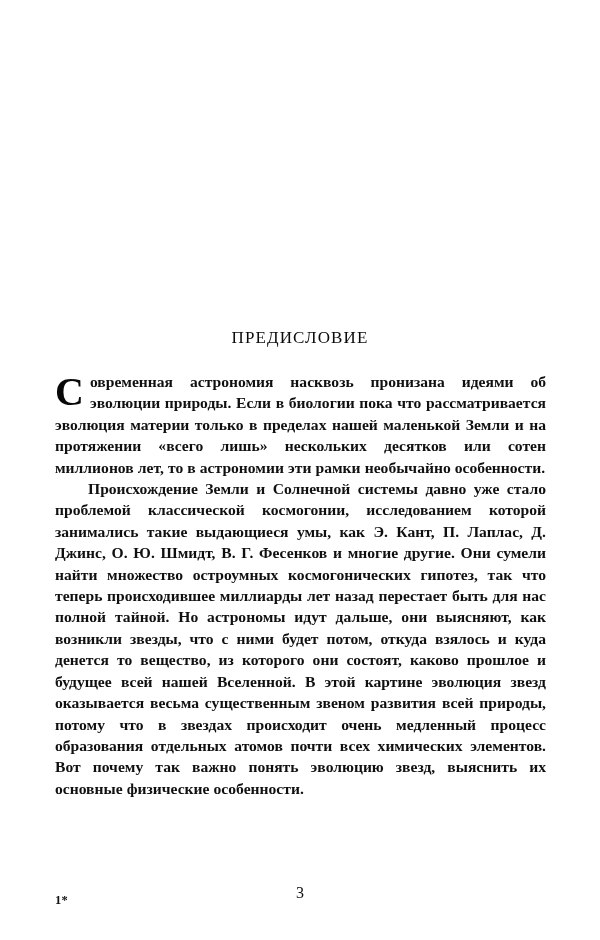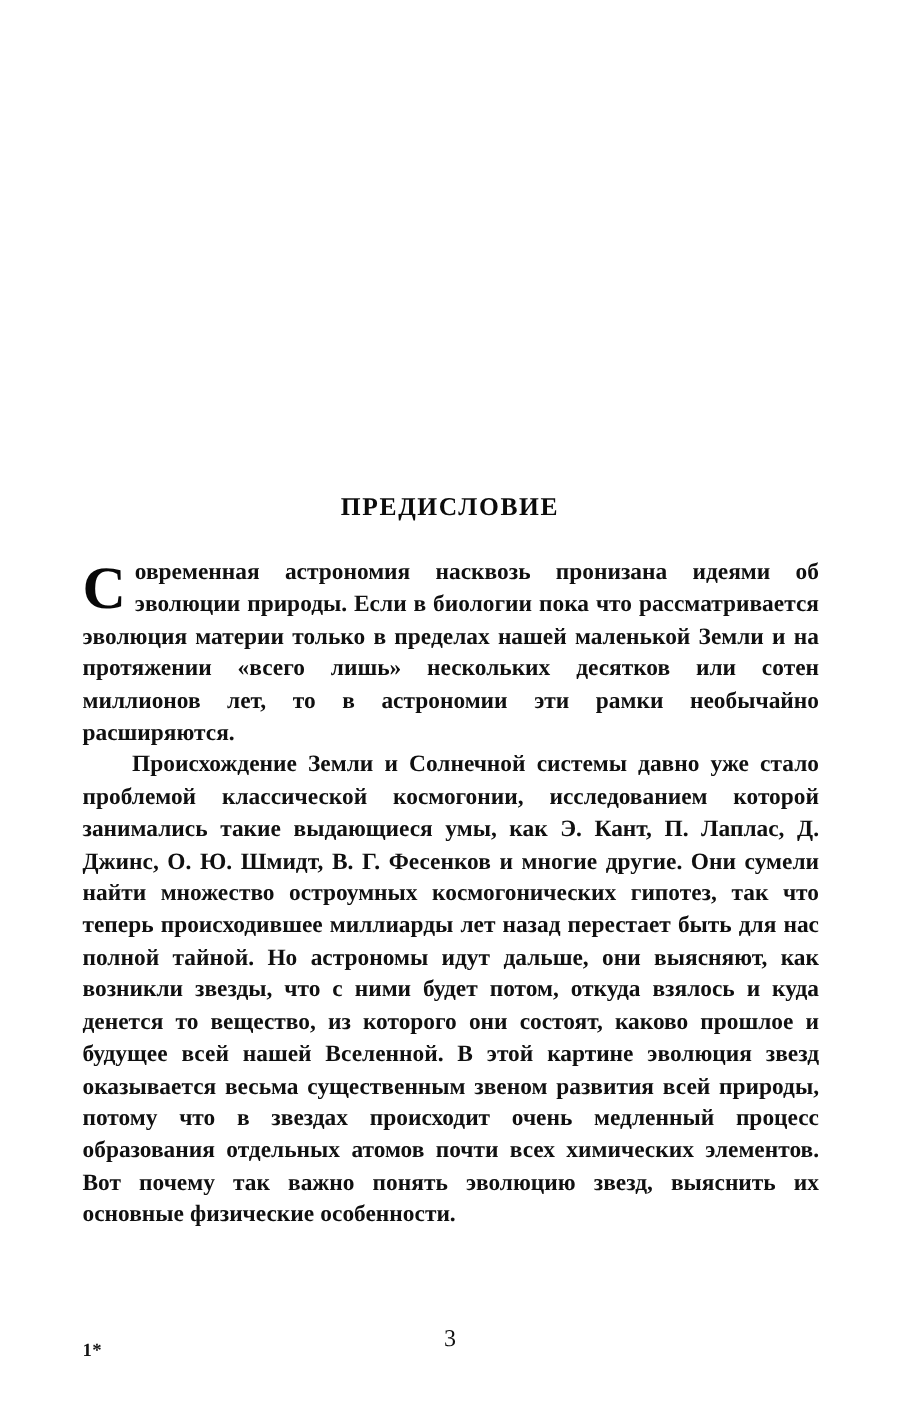--- a/index.html
+++ b/index.html
@@ -20,21 +20,21 @@
   }
 
   
   .chapter-title {
     position: absolute;
     top: 317px;
     left: 0;
     width: 600px;
     text-align: center;
     font-size: 17px;
-    font-weight: bold;
+    font-weight: normal;
     letter-spacing: 1.1px;
     color: #0b0b0b;
     text-transform: none;
   }
 
   
   .text-block {
     position: absolute;
     top: 371px;
     left: 55px;
@@ -108,21 +108,21 @@
 <body>
 
 <div class="page">
 
   <div class="scan-tone"></div>
 
   <h1 class="chapter-title">ПРЕДИСЛОВИЕ</h1>
 
   <div class="text-block">
 
-    <p class="para with-dropcap"><span class="dropcap">С</span><span>овременная астрономия насквозь пронизана идеями об эволюции природы. Если в биологии пока что рассматривается эволюция материи только в пределах нашей маленькой Земли и на протяжении «всего лишь» нескольких десятков или сотен миллионов лет, то в астрономии эти рамки необычайно расширяются.</span></p>
+    <p class="para with-dropcap"><span class="dropcap">С</span><span>овременная астрономия насквозь пронизана идеями об эволюции природы. Если в биологии пока что рассматривается эволюция материи только в пределах нашей маленькой Земли и на протяжении «всего лишь» нескольких десятков или сотен миллионов лет, то в астрономии эти рамки необычайно особенности.</span></p>
 
     <p class="para indented"><span>Происхождение Земли и Солнечной системы давно уже стало проблемой классической космогонии, исследованием которой занимались такие выдающиеся умы, как Э. Кант, П. Лаплас, Д. Джинс, О. Ю. Шмидт, В. Г. Фесенков и многие другие. Они сумели найти множество остроумных космогонических гипотез, так что теперь происходившее миллиарды лет назад перестает быть для нас полной тайной. Но астрономы идут дальше, они выясняют, как возникли звезды, что с ними будет потом, откуда взялось и куда денется то вещество, из которого они состоят, каково прошлое и будущее всей нашей Вселенной. В этой картине эволюция звезд оказывается весьма существенным звеном развития всей природы, потому что в звездах происходит очень медленный процесс образования отдельных атомов почти всех химических элементов. Вот почему так важно понять эволюцию звезд, выяснить их основные физические особенности.</span></p>
 
   </div>
 
   <div class="signature-mark">1*</div>
 
   <div class="page-number">3</div>
 
 </div>

